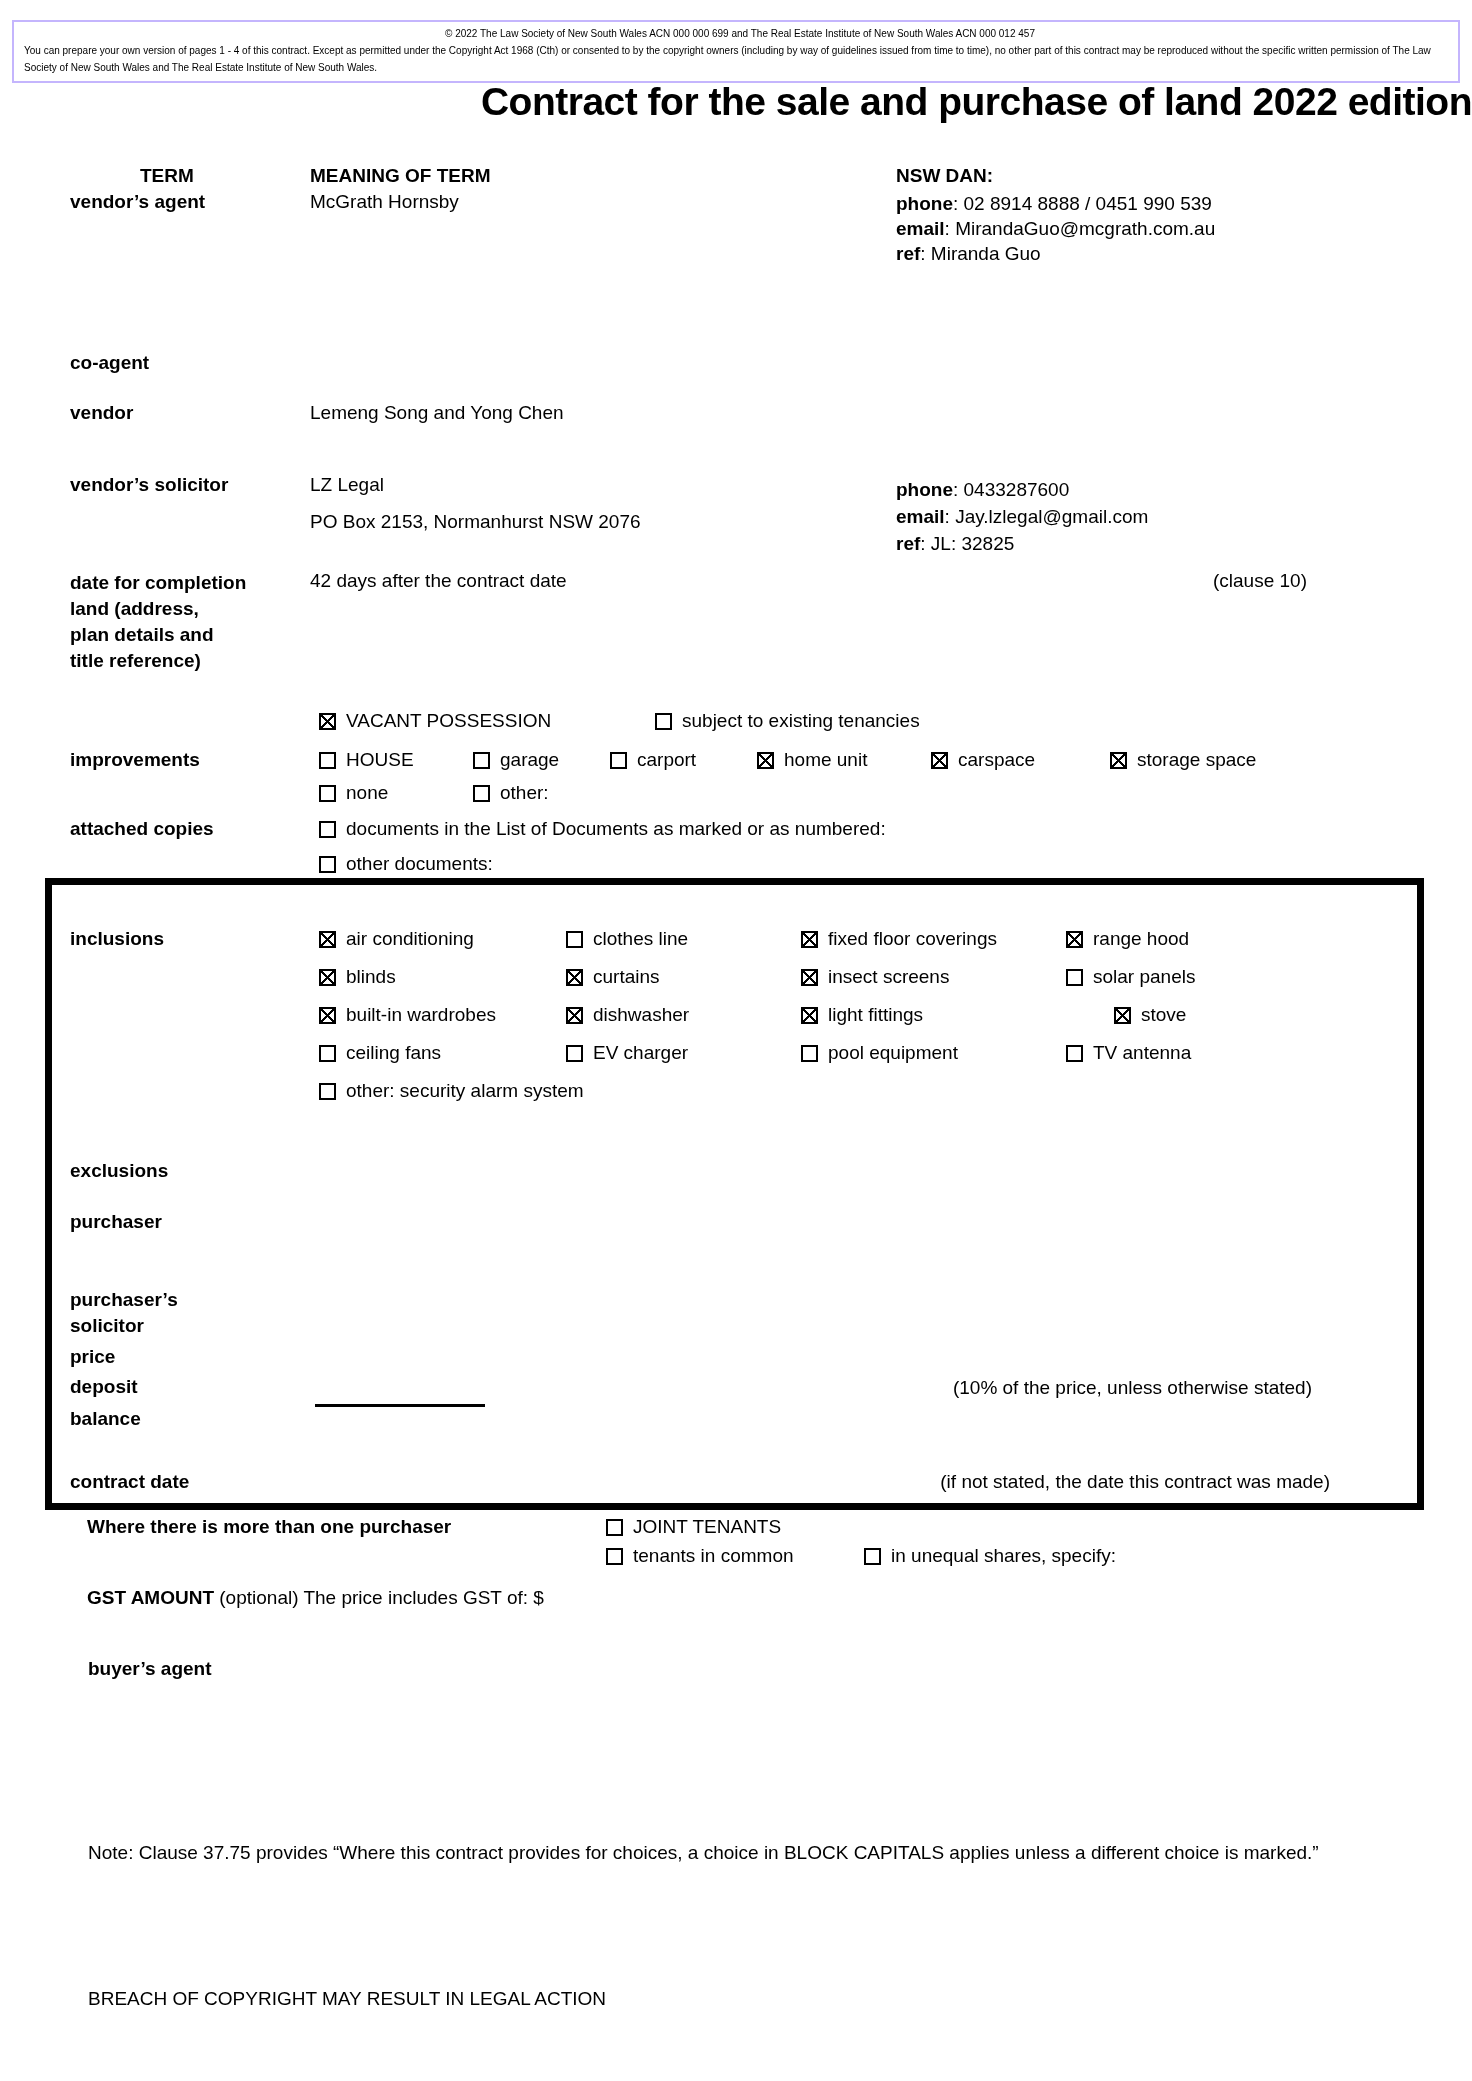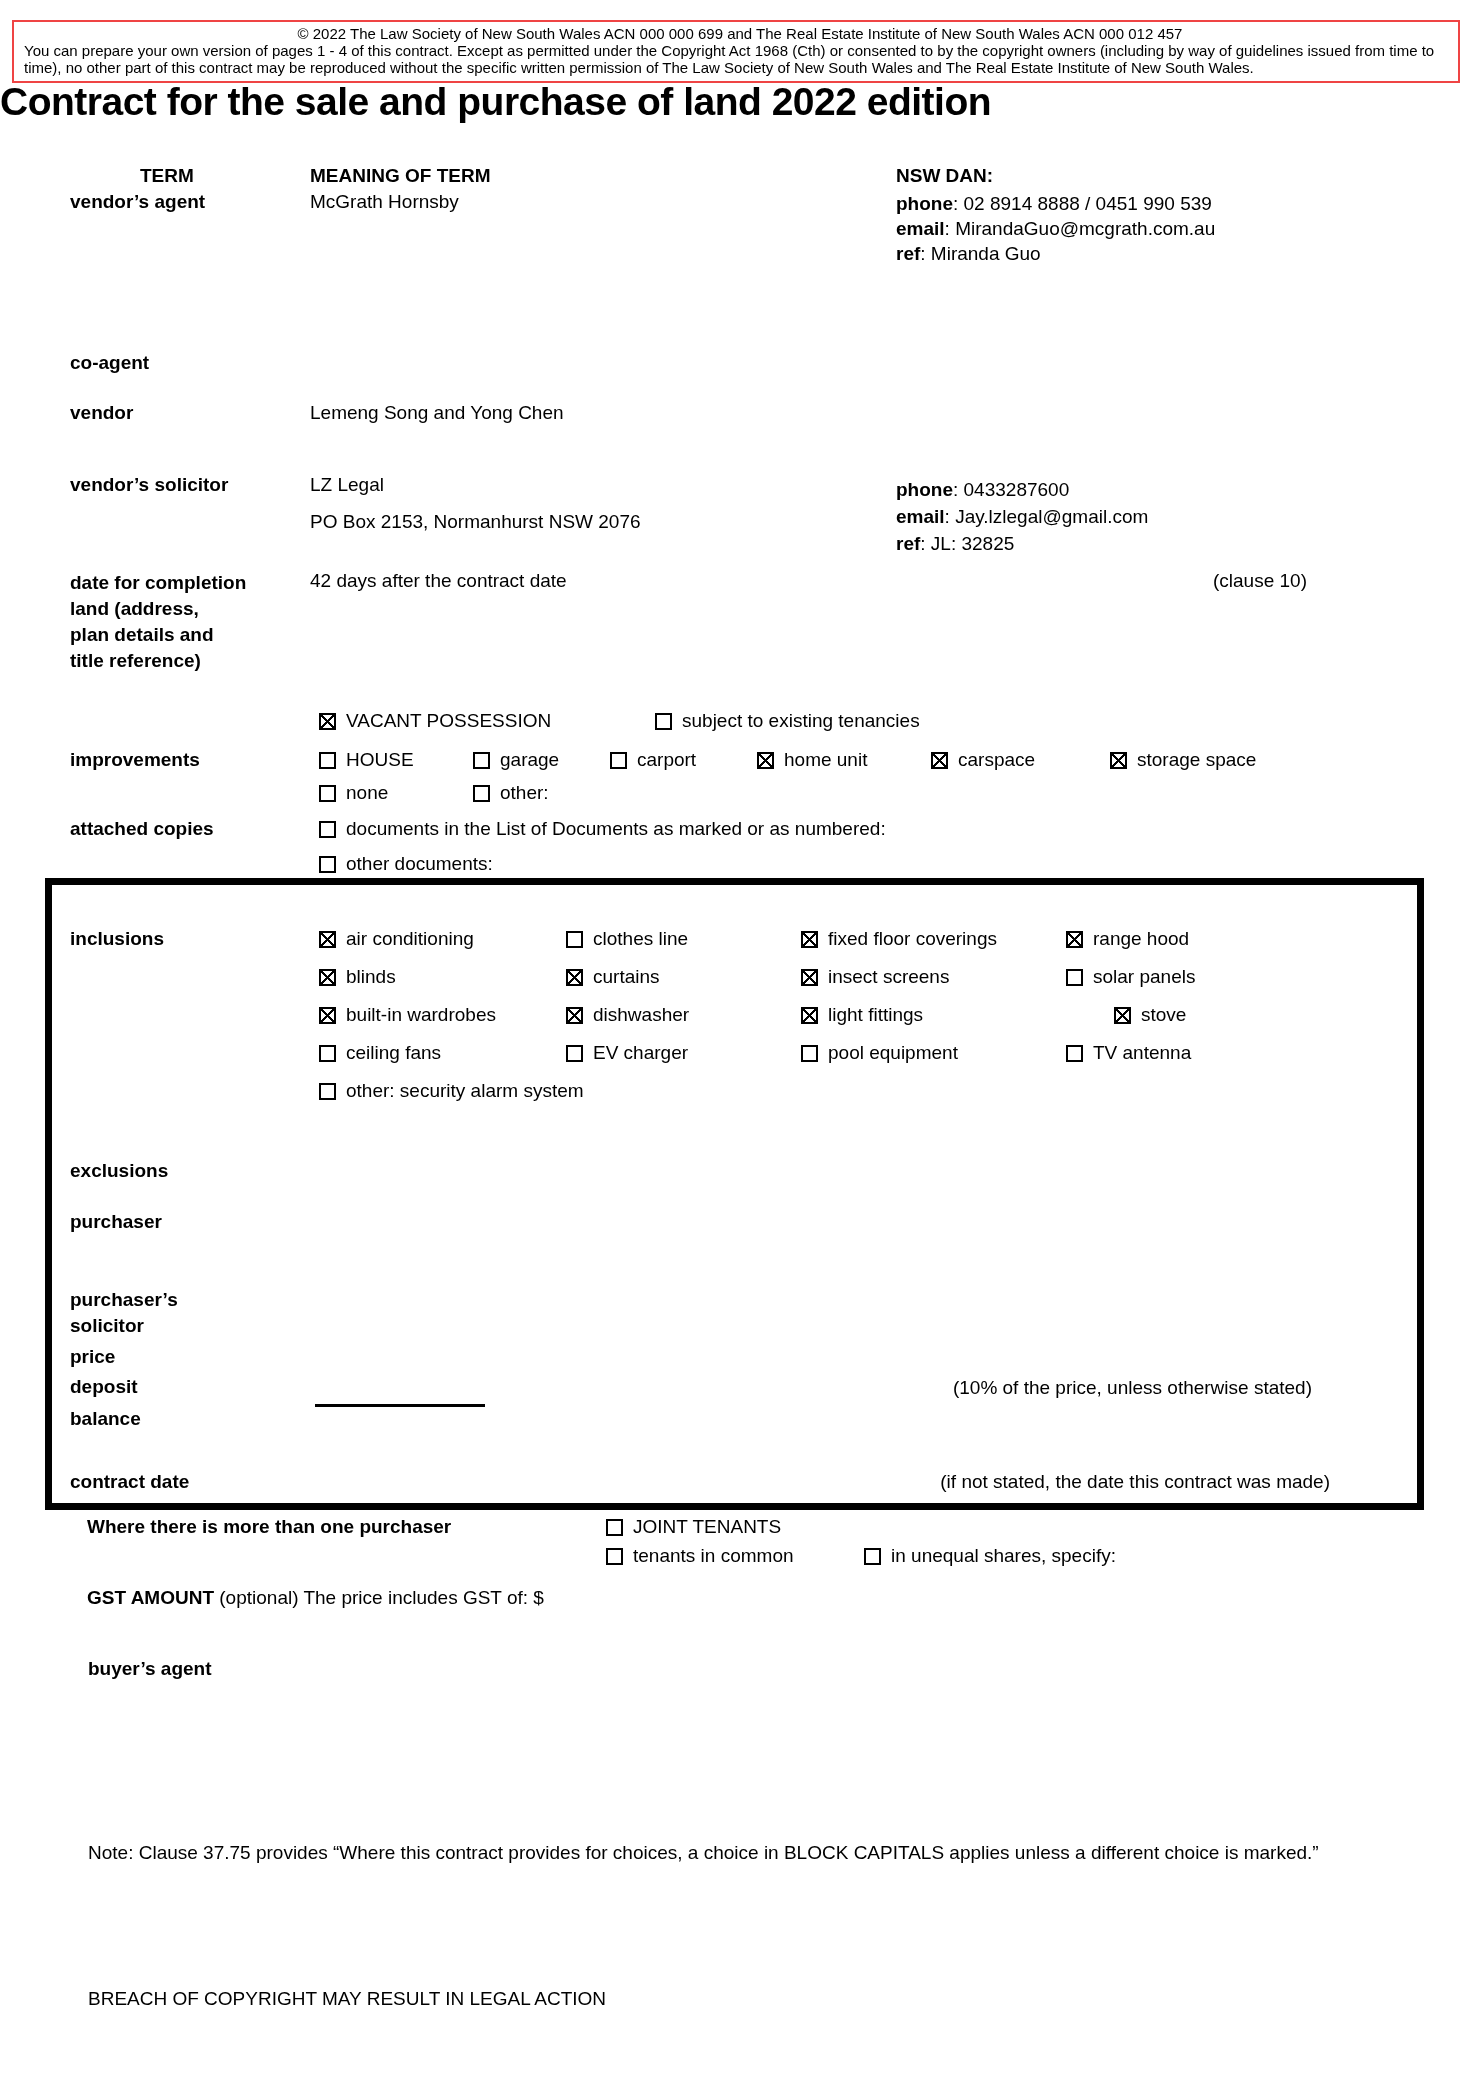--- a/index.html
+++ b/index.html
@@ -10,29 +10,29 @@
     background:#ffffff;
     font-family:"Liberation Sans","DejaVu Sans",sans-serif;
     color:#000;
     font-size:19px;
   }
   .abs{position:absolute;white-space:nowrap;}
   .wrap{white-space:normal;}
   .lbl{font-weight:bold;}
   .copybox{
     position:absolute;left:12px;right:12px;top:20px;
-    border:2px solid #ef4444;
+    border:2px solid #c4b5fd;
     padding:3px 2px 5px 10px;
-    font-size:15px;line-height:17px;
+    font-size:10px;line-height:17px;
     box-sizing:border-box;
   }
   .copybox .c1{text-align:center;}
   .title{
     position:absolute;left:0;width:100%;top:80px;
-    text-align:left;font-weight:bold;font-size:39px;
+    text-align:right;font-weight:bold;font-size:39px;
     letter-spacing:-0.5px;
   }
   .pnote{position:absolute;white-space:nowrap;}
   .opt{position:absolute;white-space:nowrap;}
   .cb{
     display:inline-block;width:17px;height:17px;
     border:2px solid #000;box-sizing:border-box;
     position:relative;vertical-align:-3px;margin-right:10px;
     background:#fff;
   }

